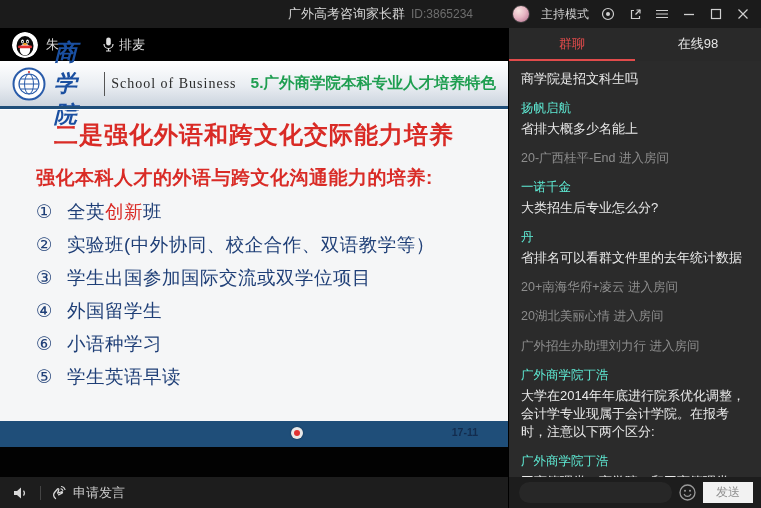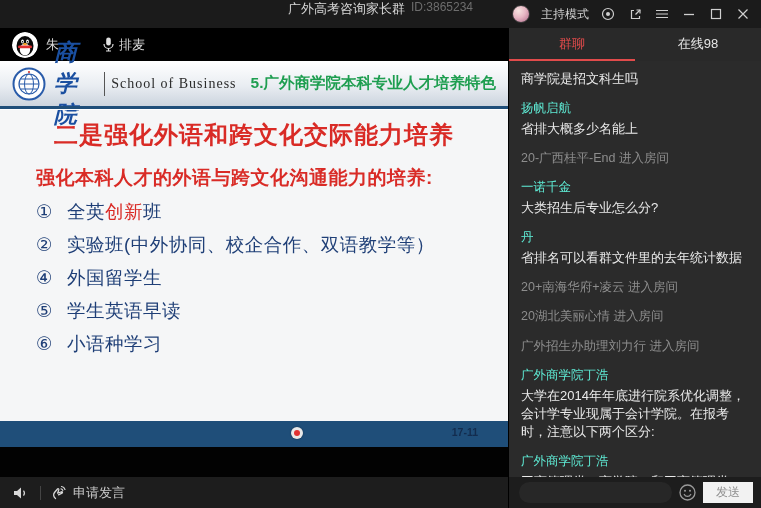--- a/index.html
+++ b/index.html
@@ -2,21 +2,21 @@
 <html><head>
 <meta charset="utf-8">
 <style>
   * { margin:0; padding:0; box-sizing:border-box; }
   html,body { width:761px; height:508px; overflow:hidden; background:#000; }
   body { font-family:"Liberation Sans","DejaVu Sans",sans-serif; }
   .window { width:761px; height:508px; display:flex; flex-direction:column; background:#111; }
 
   
   .titlebar { height:28px; background:#1b1b1b; position:relative; display:flex; align-items:center; flex:none; }
-  .titlebar-center { position:absolute; left:50%; top:0; height:28px; transform:translateX(-50%); display:flex; align-items:flex-start; gap:6px; white-space:nowrap; }
+  .titlebar-center { position:absolute; left:50%; top:0; height:28px; transform:translateX(-50%); display:flex; align-items:center; gap:6px; white-space:nowrap; }
   .tb-title { color:#d6d6d6; font-size:13px; }
   .tb-id { color:#6d6d6d; font-size:12px; }
   .titlebar-right { margin-left:auto; display:flex; align-items:center; gap:11px; padding-right:10px; z-index:2; }
   .tb-avatar { width:18px; height:18px; border-radius:50%; background:radial-gradient(circle at 35% 30%, #f7e4e0 0%, #e8b7c4 45%, #b06a8a 100%); border:1px solid #3a3a3a; }
   .tb-host { color:#cfcfcf; font-size:12px; }
   .tb-icon { display:flex; align-items:center; justify-content:center; width:16px; height:16px; }
   .tb-icon svg { display:block; }
 
   
   .main { flex:1; display:flex; min-height:0; }
@@ -168,23 +168,24 @@
           <span class="logo-en">School of Business</span>
           <span class="section-title">5.广外商学院本科专业人才培养特色</span>
         </div>
         <div class="slide-rule"></div>
         <div class="slide-body">
           <div class="slide-title">二是强化外语和跨文化交际能力培养</div>
           <div class="slide-subtitle">强化本科人才的外语与跨文化沟通能力的培养:</div>
           <ul class="slide-list">
             <li><span class="num">①</span><span>全英</span><span class="hl">创新</span><span>班</span></li>
             <li><span class="num">②</span><span>实验班(中外协同、校企合作、双语教学等）</span></li>
+            <li><span class="num">③</span><span>学生出国参加国际交流或双学位项目</span></li>
             <li><span class="num">④</span><span>外国留学生</span></li>
+            <li><span class="num">⑥</span><span>小语种学习</span></li>
             <li><span class="num">⑤</span><span>学生英语早读</span></li>
-            <li><span class="num">⑥</span><span>小语种学习</span></li>
 
           </ul>
         </div>
         <div class="slide-footer">
           <span class="laser-dot"></span>
           <span class="page-number">17-11</span>
         </div>
       </div>
 
       <div class="left-gap"></div>

